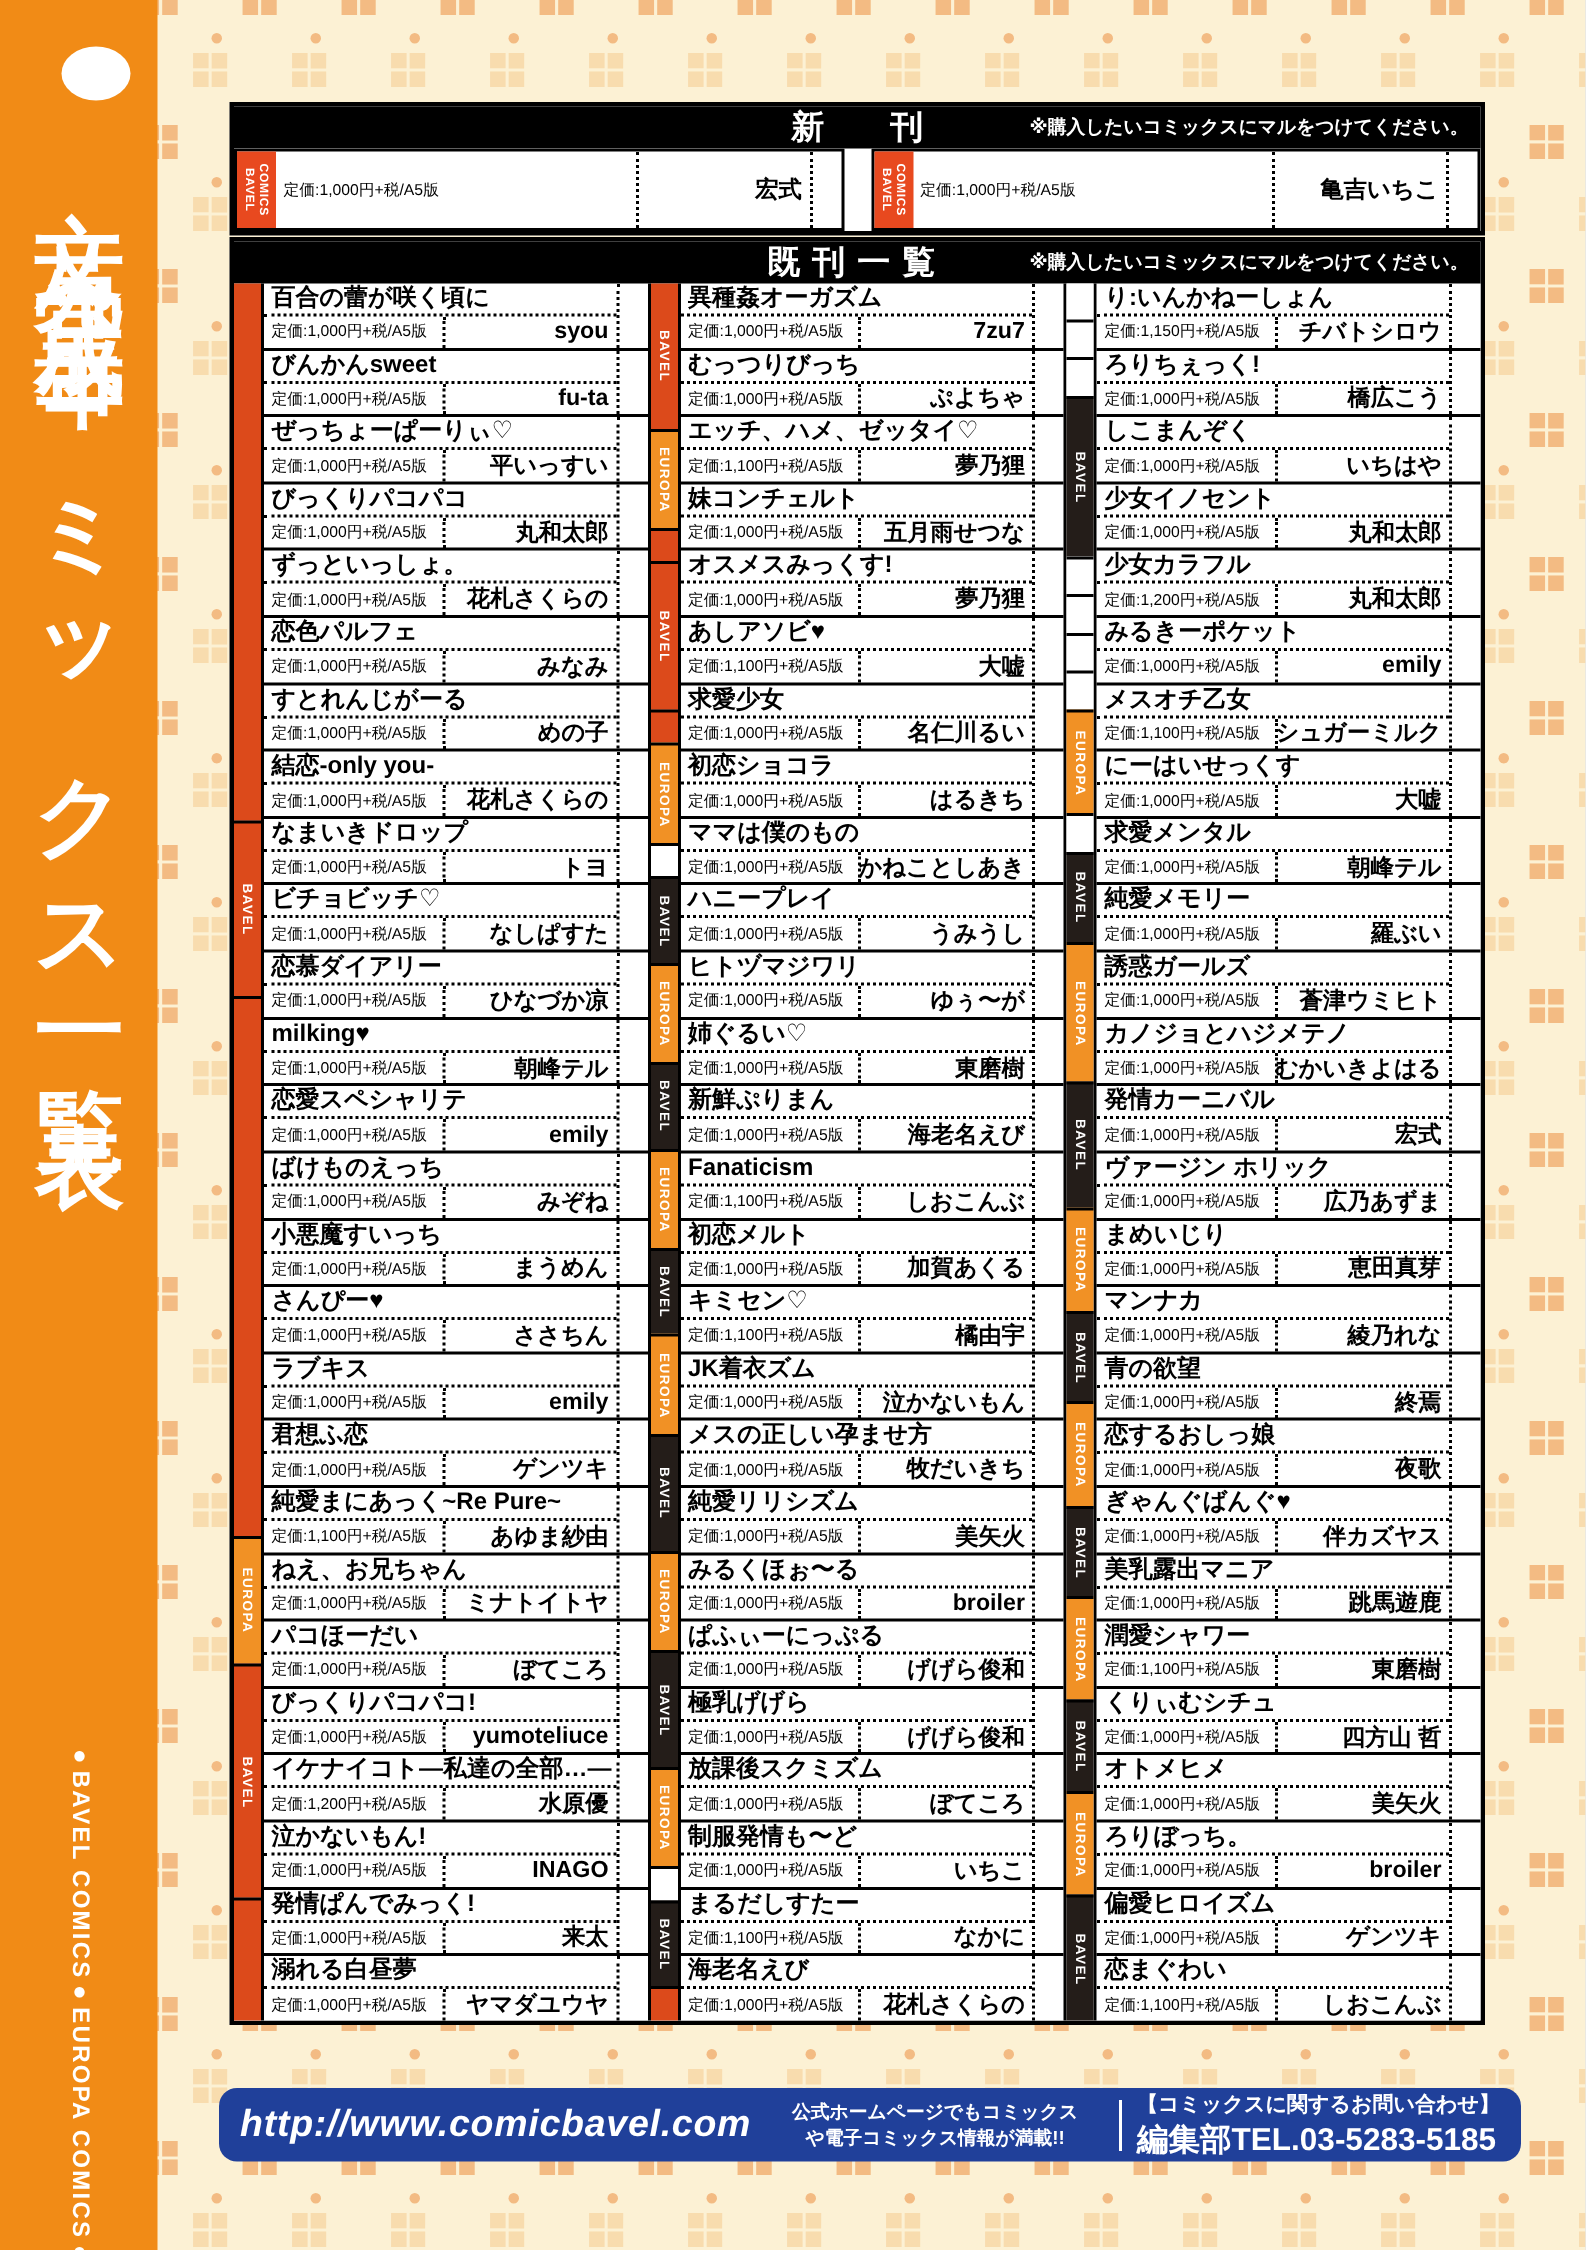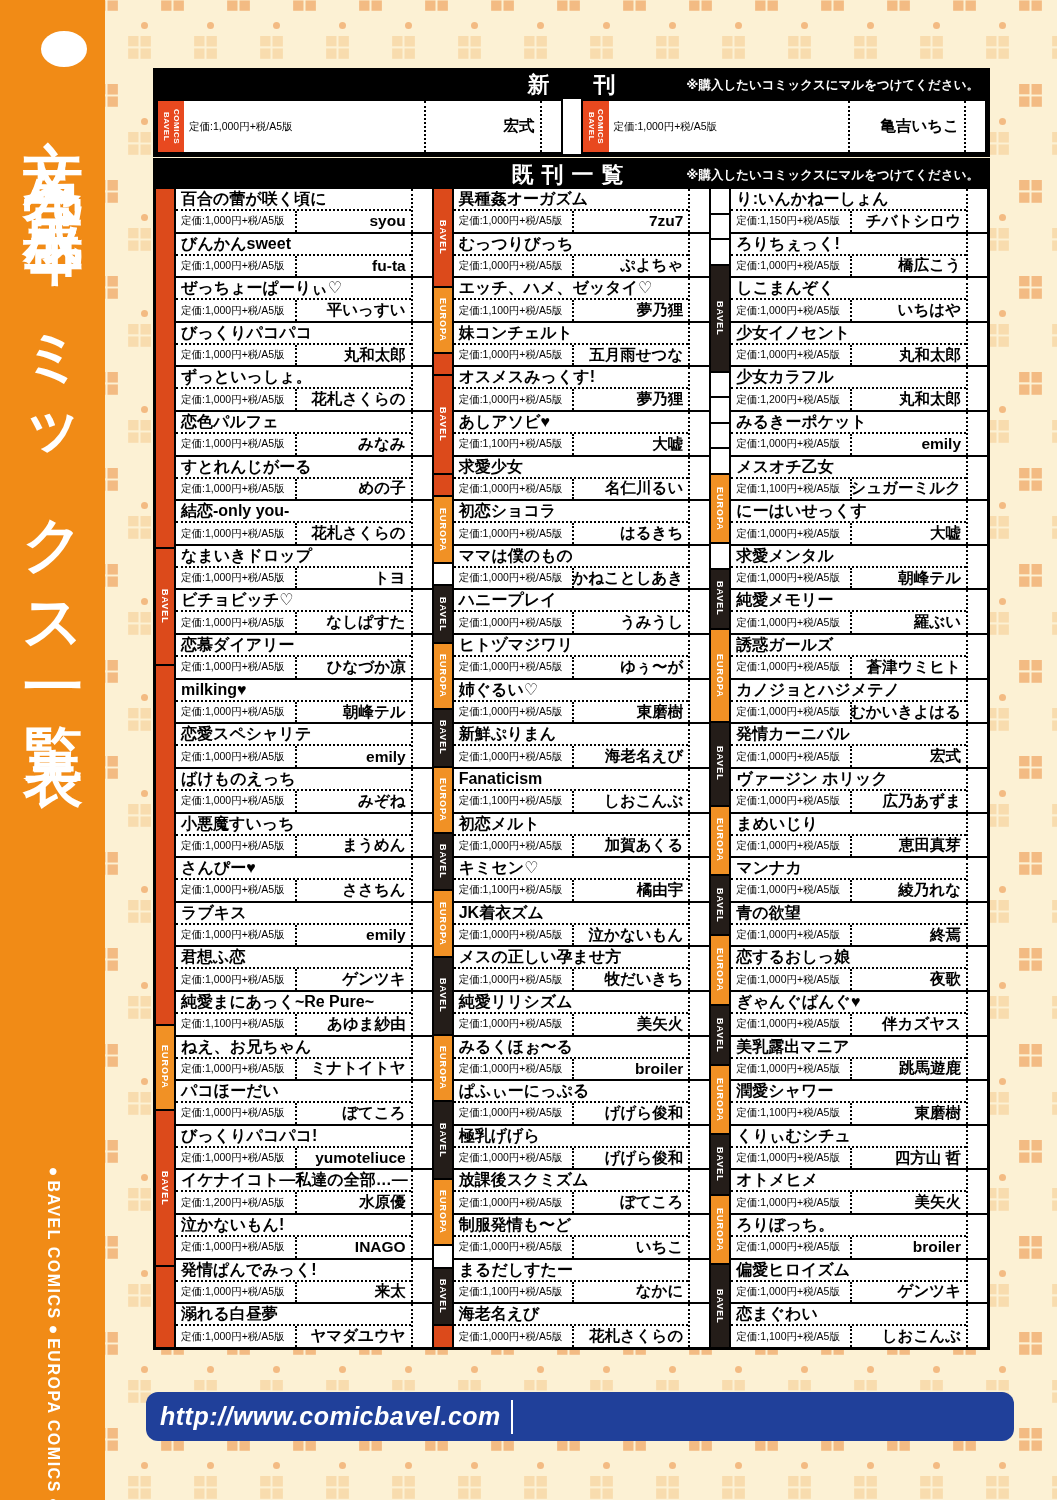--- a/index.html
+++ b/index.html
@@ -1574,15 +1574,23 @@
               <div class="e-margin"></div>
             </div>
           </div>
         </div>
       </div>
   </div>
 
 
   <div class="bluebar">
     <span class="url">http://www.comicbavel.com</span>
+    <span class="promo">
+      <span>公式ホームページでもコミックス</span><br>
+      <span>や電子コミックス情報が満載!!</span>
+    </span>
     <span class="vdiv"></span>
+    <span class="contact">
+      <span class="contact-label">【コミックスに関するお問い合わせ】</span><br>
+      <span class="contact-tel">編集部TEL.03-5283-5185</span>
+    </span>
   </div>
 </div>
 
 </body></html>

